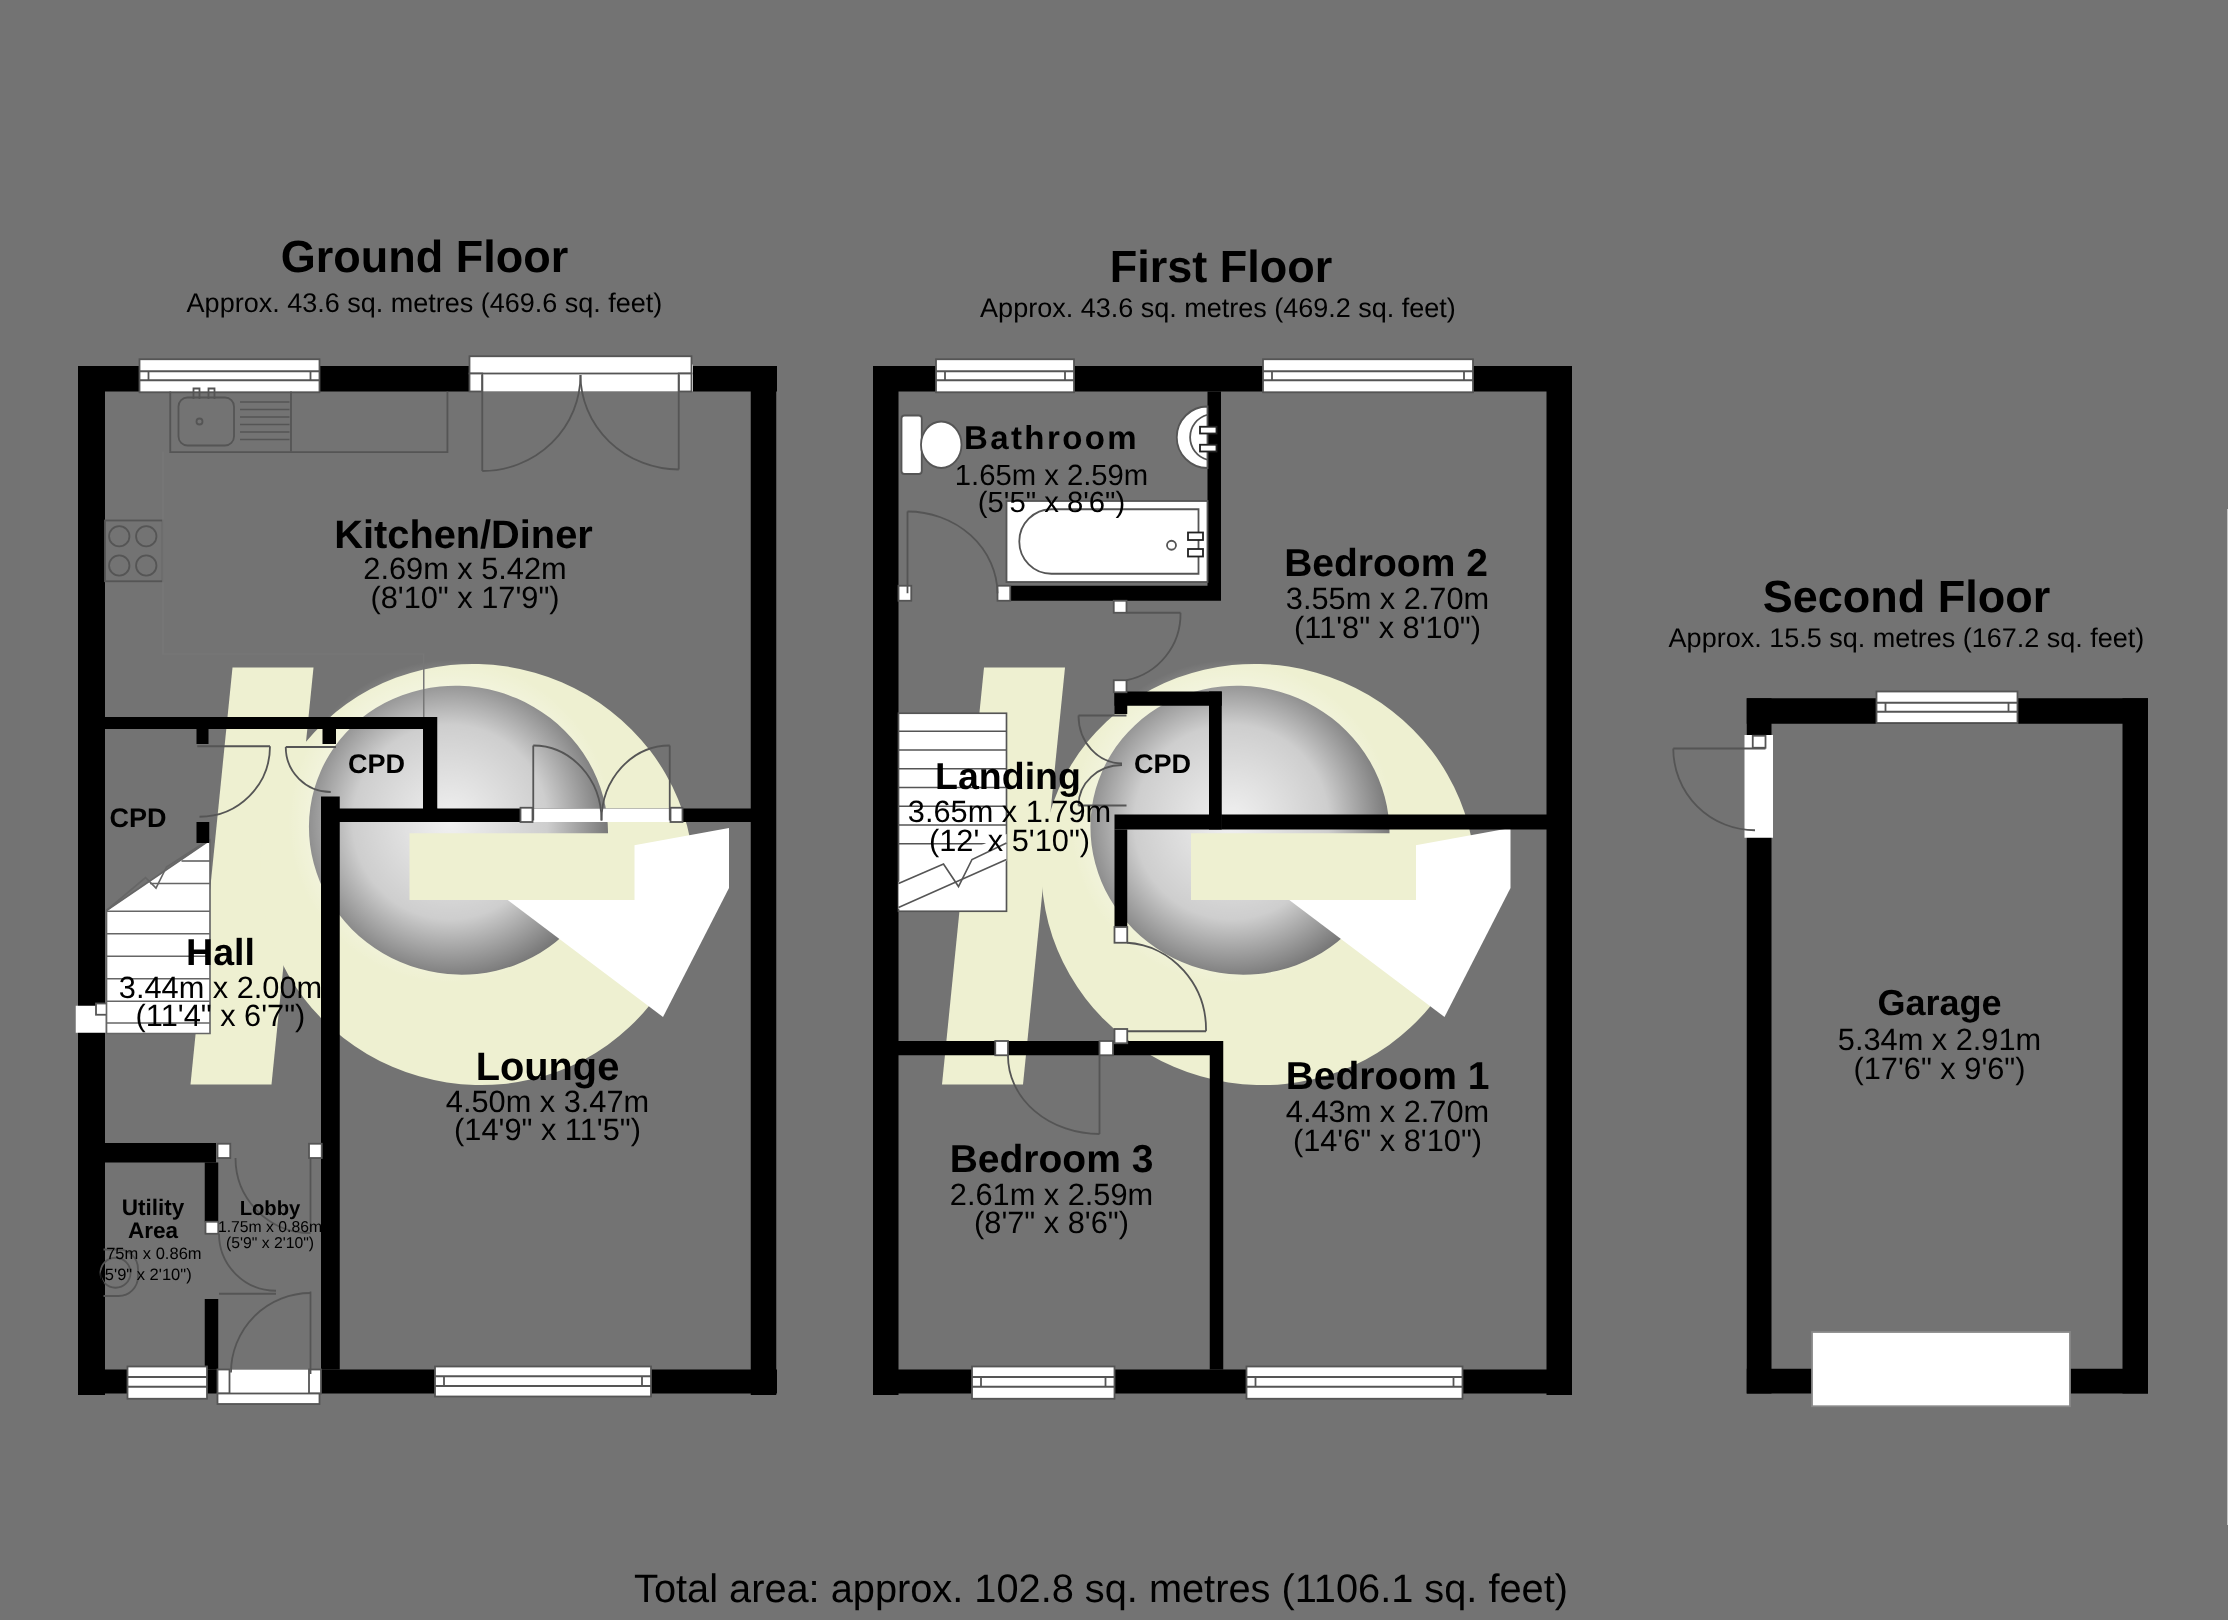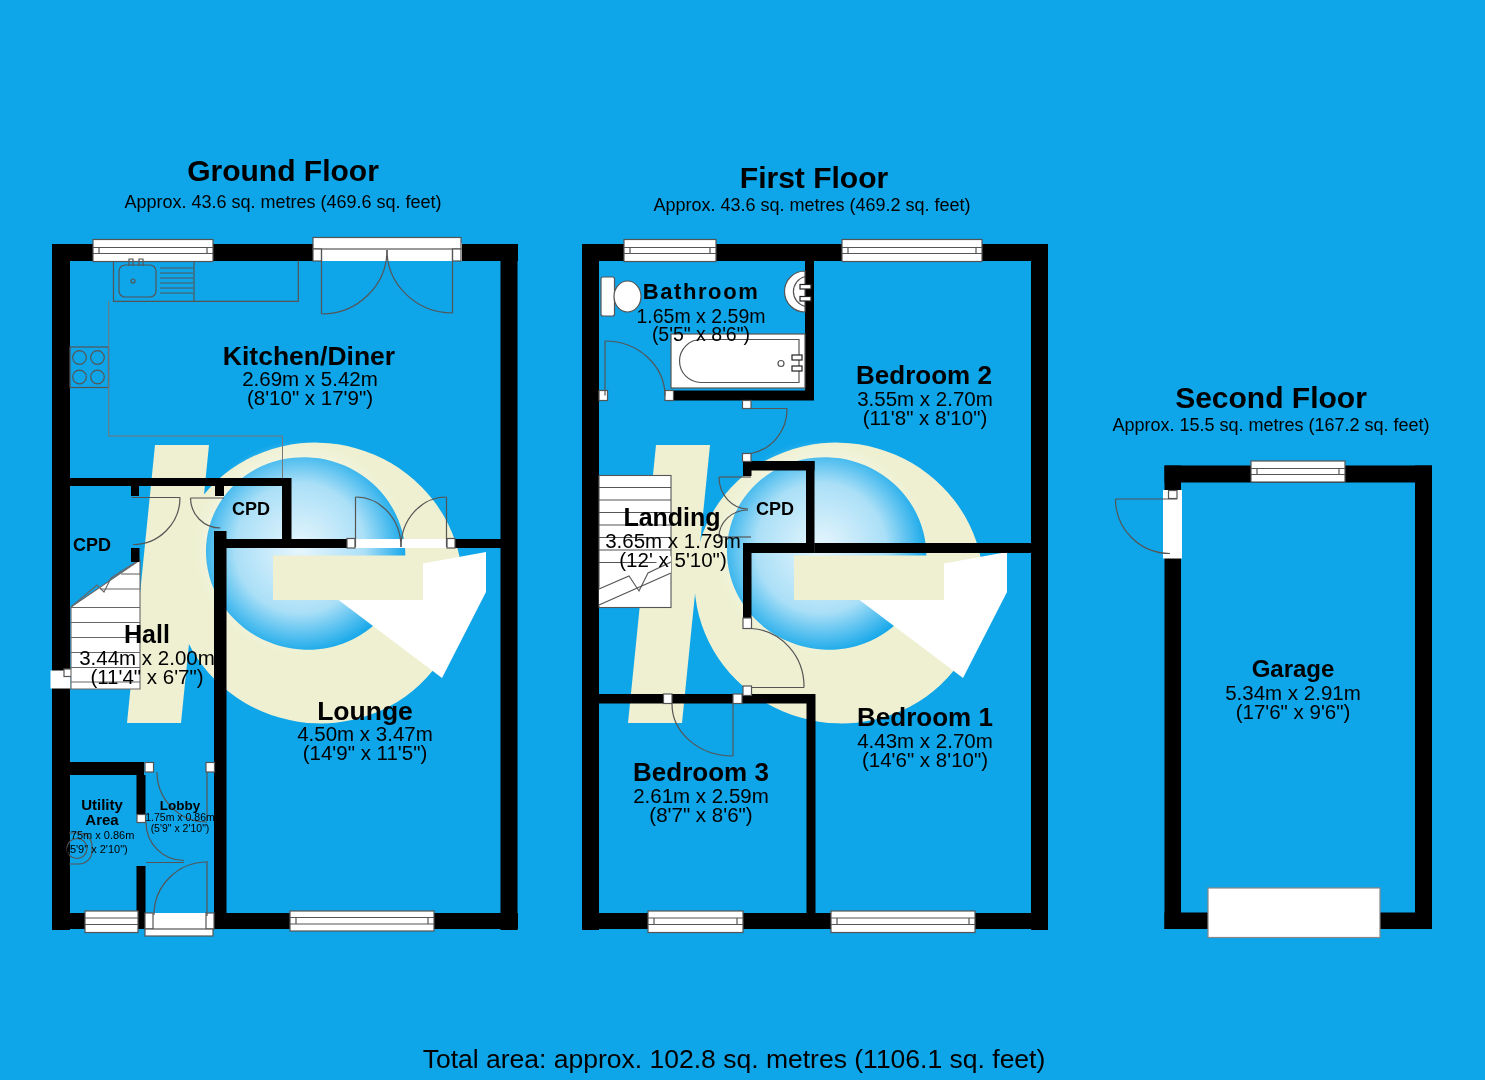--- a/index.html
+++ b/index.html
@@ -1,16 +1,16 @@
 <!DOCTYPE html>
 <html><head>
 <meta charset="utf-8">
 <style>
   html,body{margin:0;padding:0;background:#ffffff;}
-  #page{position:relative;width:1485px;height:1080px;background:#0ea5e9;overflow:hidden;
+  #page{position:relative;width:1485px;height:1080px;background:#737373;overflow:hidden;
         font-family:"Liberation Sans", sans-serif;}
   svg{position:absolute;top:0;left:0;}
   text{font-family:"Liberation Sans", sans-serif;fill:#000;}
   .rn{font-weight:bold;}
 </style>
 </head>
 <body>
 <div id="page">
 <svg width="1485" height="1080" viewBox="0 0 1485 1080">
 <defs>

